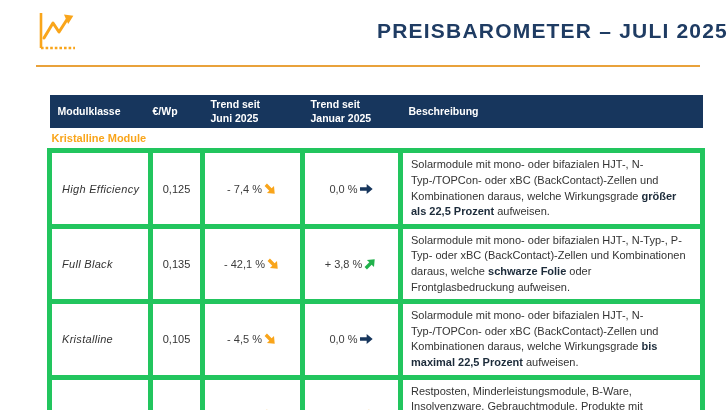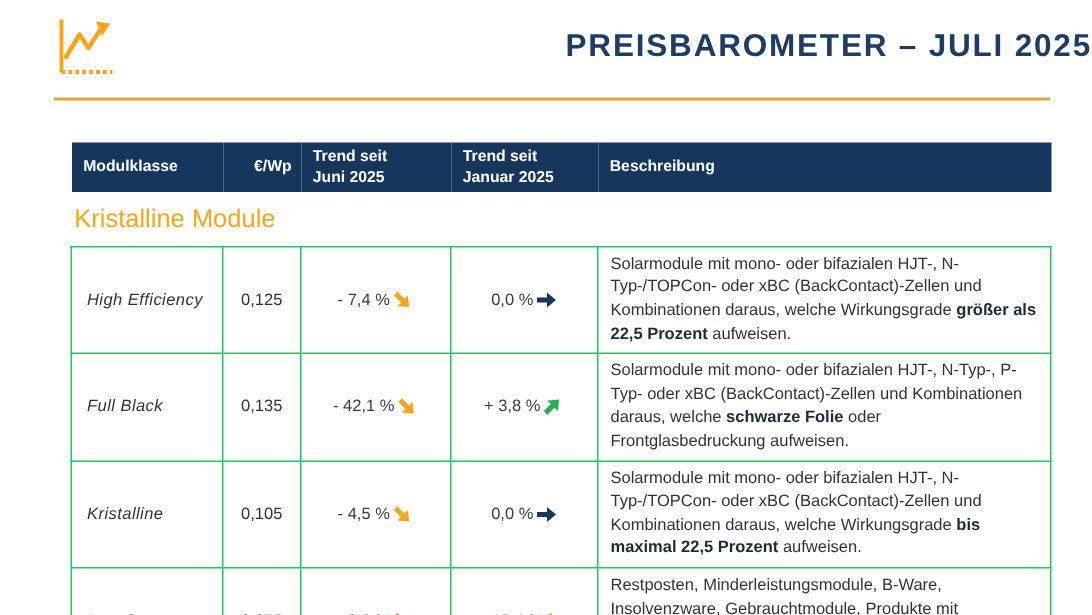--- a/index.html
+++ b/index.html
@@ -25,29 +25,29 @@
   
   .table-wrap { margin: 28px 28px 0 47px; }
   table { border-collapse: collapse; width: 653px; table-layout: fixed; }
   thead th {
     background: #17365D; color: #ffffff;
     font-size: 10.5px; font-weight: bold; text-align: left;
     padding: 3px 8px; white-space: pre-line; line-height: 1.3;
     height: 30px; vertical-align: middle;
   }
   thead th.col-modulklasse { }
-  thead th.col-price { text-align: right; padding-left: 2px; padding-right: 6px; }
+  thead th.col-price { text-align: left; padding-left: 2px; padding-right: 6px; }
 
   tr.section-row td {
-    color: #F9A51B; font-weight: normal; font-size: 17px;
-    padding: 4px 0 4px 2px; height: 36px; border: none;
+    color: #F9A51B; font-weight: bold; font-size: 11px;
+    padding: 4px 0 4px 2px; height: 20px; border: none;
   }
 
   tbody td.cell {
-    border: 1px solid #22c55e; vertical-align: middle;
+    border: 5px solid #22c55e; vertical-align: middle;
     font-size: 11px; color: #333333;
   }
   td.name-cell { padding-left: 10px; color: #2f2f2f; letter-spacing: .3px; font-style: italic; }
   td.price-cell { text-align: center; }
   td.trend-cell { padding: 0 4px; }
   .trend-inner { display: flex; align-items: center; justify-content: center; color: #3d3d3d; }
   .arrow { display: inline-flex; width: 16px; height: 16px; }
   .arrow svg { width: 16px; height: 16px; }
   .arrow-down svg { transform: rotate(45deg);  fill: #F9A51B; }
   .arrow-up   svg { transform: rotate(-45deg); fill: #22B24C; }

